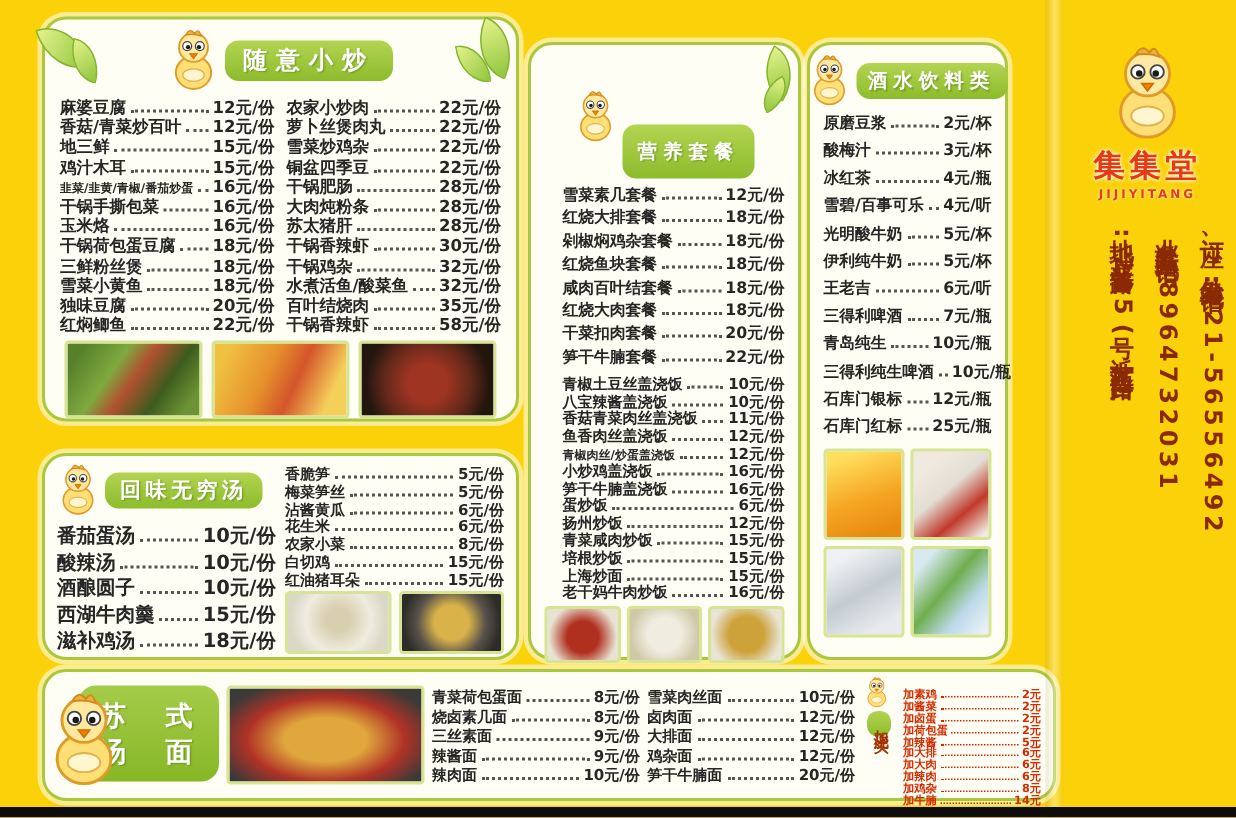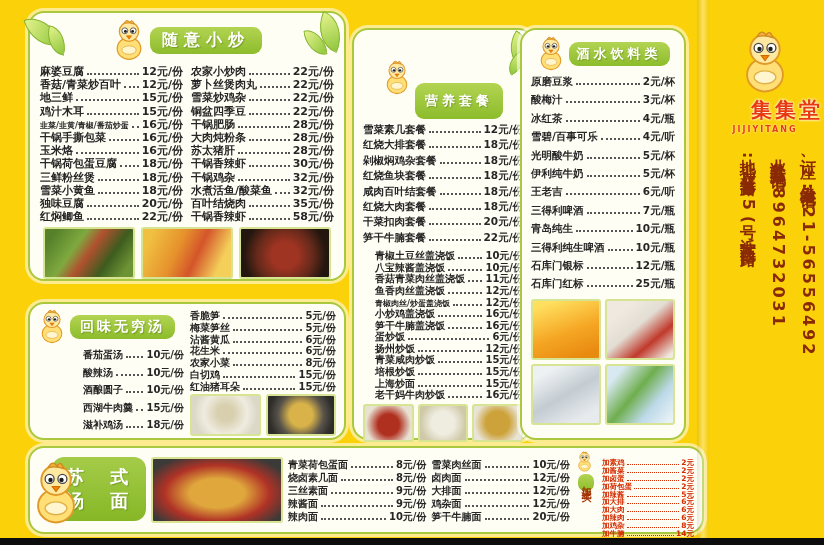--- a/index.html
+++ b/index.html
@@ -49,44 +49,44 @@
   .ph-pepper{background:linear-gradient(115deg,#f0c041 10%,#e6912c 40%,#d4552a 60%,#f4cf5a 85%);}
   .ph-meat{background:radial-gradient(circle at 50% 55%,#a03422 25%,#64291a 55%,#23160f 80%);}
 
   
   #panelB{left:28px;top:302px;width:318px;height:138px;padding:5px 8px;}
   #panelB .inner{display:flex;gap:6px;height:100%;}
   #panelB .bleft{width:146px;}
   #panelB .bright{flex:1;min-width:0;display:flex;flex-direction:column;}
   #panelB .hdr{justify-content:flex-start;margin-bottom:4px;}
   #panelB .pill{letter-spacing:3px;font-size:14px;padding:3px 10px;}
-  .lb1 .row{height:17.6px;font-size:10px;margin-left:45px;}
+  .lb1 .row{height:17.6px;font-size:13px;}
   .lb2 .row{height:11.8px;font-size:10px;}
   #panelB .photo-row{display:flex;gap:5px;margin-top:2px;}
   #panelB .photo{width:72px;height:42px;}
   .ph-plate{background:radial-gradient(circle at 50% 45%,#d8cfae 20%,#efece0 55%,#dcd8c8 80%);}
   .ph-souppot{background:radial-gradient(circle at 50% 50%,#d9b34a 30%,#57524a 60%,#2e2c29 85%);}
 
   
   #panelC{left:352px;top:28px;width:182px;height:412px;padding:6px 9px;}
   #panelC .pill{letter-spacing:4px;font-size:13px;padding:9px 10px;margin-top:47px;}
   #panelC .hdr2{margin-top:4px;}
   #panelC .hdr2 .pill{letter-spacing:1px;font-size:12.5px;}
   .lc1{margin-top:4px;}
-  .lc1 .row{height:15.4px;font-size:10.5px;}
+  .lc1 .row{height:15.4px;font-size:10.5px;margin-left:12px;}
   .lc2{margin-top:3px;margin-left:12px;}
   .lc2 .row{height:11.6px;font-size:10px;}
   #panelC .photo-row{display:flex;gap:4px;justify-content:center;margin-top:4px;}
   #panelC .photo{width:52px;height:38px;}
   .ph-reddish{background:radial-gradient(circle at 50% 55%,#b03020 35%,#e8e2d2 75%);}
   .ph-rice{background:radial-gradient(circle at 50% 50%,#efece0 40%,#cfc9a8 80%);}
   .ph-chow{background:radial-gradient(circle at 50% 50%,#cda23a 40%,#e8e4d6 80%);}
 
   
-  #panelD{left:520px;top:28px;width:166px;height:412px;padding:6px 9px;}
+  #panelD{left:538px;top:28px;width:134px;height:412px;padding:6px 9px;}
   #panelD .pill{letter-spacing:4px;font-size:13px;padding:3px 8px;}
   .ld{margin-top:4px;}
   .ld .row{height:18.4px;font-size:10.5px;}
   #panelD .photo-grid{display:grid;grid-template-columns:1fr 1fr;gap:4px;margin-top:3px;}
   #panelD .photo{width:100%;height:61px;}
   .ph-juice{background:linear-gradient(160deg,#ffdf5e 10%,#f5a623 55%,#e88a10 90%);}
   .ph-milk{background:linear-gradient(140deg,#efe9df 20%,#e3ded4 45%,#c0392b 70%,#efe9df 95%);}
   .ph-water{background:linear-gradient(150deg,#eef1f3 15%,#c3ccd2 50%,#e8ebee 85%);}
   .ph-beer{background:linear-gradient(130deg,#d8e9f2 15%,#6fae4e 45%,#bcd9e8 70%,#e8f1f6 95%);}
 
@@ -108,21 +108,21 @@
               border:1px solid #fff;border-radius:8px;color:#a33200;font-weight:bold;font-size:10px;
               letter-spacing:3px;padding:4px 1px;}
   .lt{width:92px;flex:0 0 auto;align-self:stretch;padding-top:2px;}
   .lt .row{height:7.9px;font-size:7.5px;color:#d42b00;}
   .lt .dots{border-bottom:1px dotted #d42b00;margin:0 2px 2px;}
 
   
   .sidebar{position:absolute;left:706px;top:0;width:118px;height:545px;}
   .logo-wrap{position:absolute;top:30px;left:0;width:100%;display:flex;flex-direction:column;align-items:center;}
   .brand{color:#e83a10;font-size:21px;font-weight:bold;letter-spacing:3px;margin-top:2px;
-         text-shadow:0 0 2px #fff,0 0 3px #fff;white-space:nowrap;padding-left:44px;}
+         text-shadow:0 0 2px #fff,0 0 3px #fff;white-space:nowrap;}
   .brand-sub{color:#e83a10;font-size:8px;font-weight:bold;letter-spacing:2px;margin-top:1px;
              text-shadow:0 0 2px #fff;}
   .contact{position:absolute;top:146px;right:4px;bottom:6px;writing-mode:vertical-rl;text-orientation:mixed;
            color:#8a2a05;font-weight:bold;font-size:16px;letter-spacing:3px;}
   .contact .vtxt{margin-left:9px;margin-right:2px;white-space:nowrap;}
 </style>
 </head>
 <body>
 
 <div id="page">

